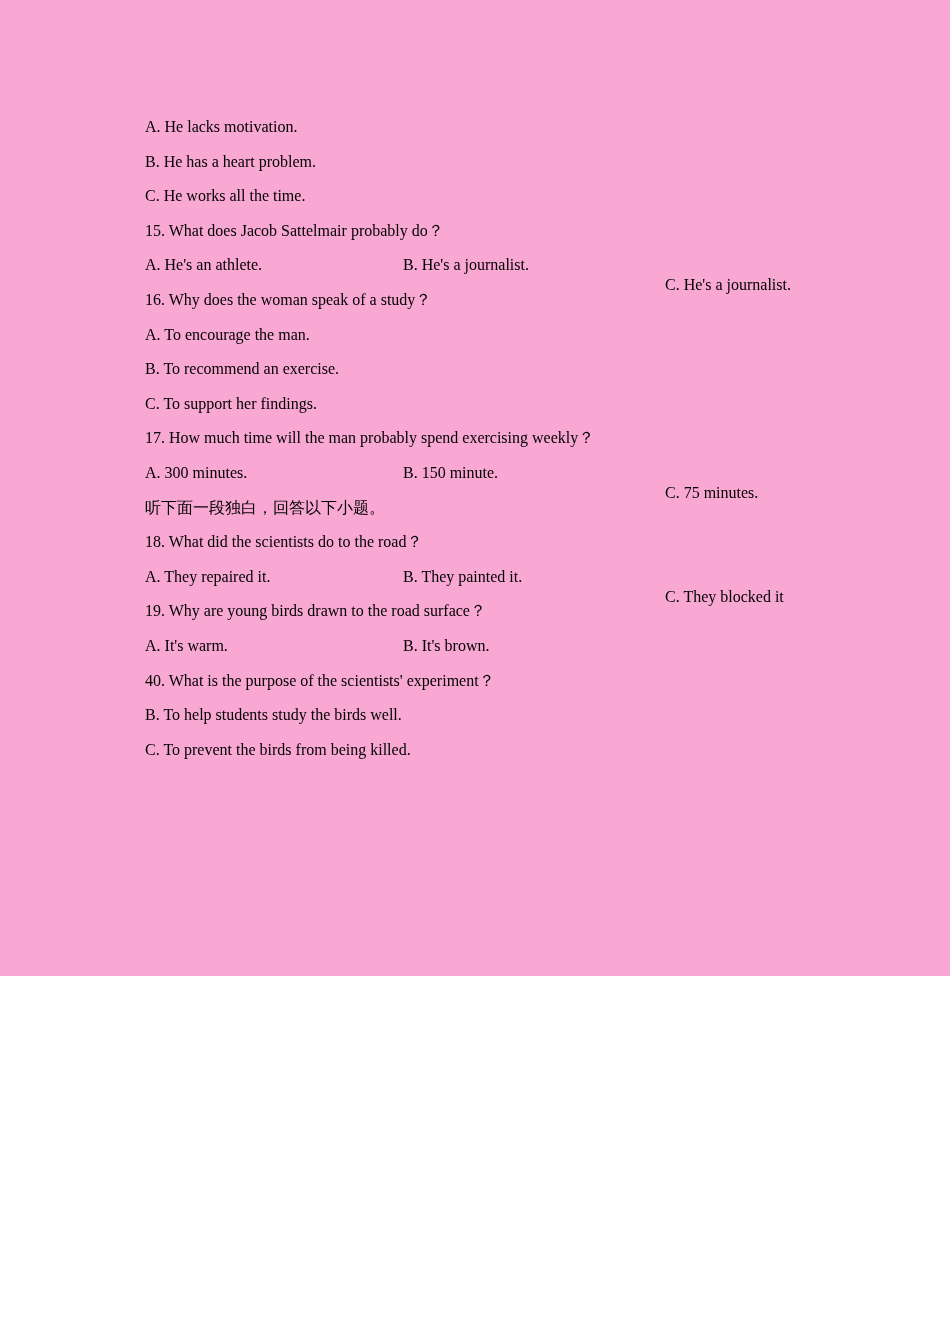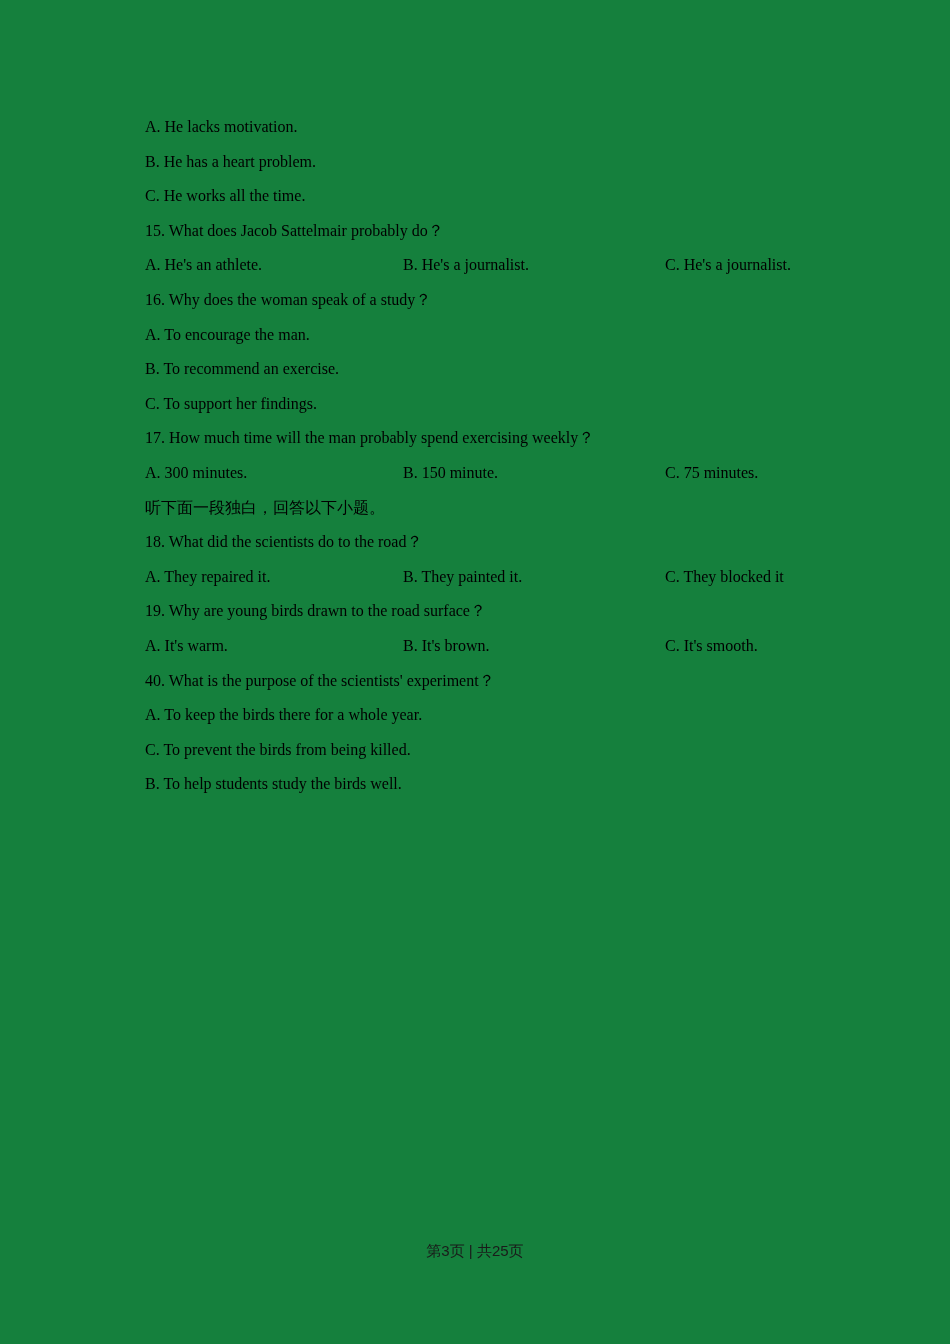--- a/index.html
+++ b/index.html
@@ -3,22 +3,22 @@
 <meta charset="utf-8">
 <style>
   html, body {
     margin: 0;
     padding: 0;
     background: #ffffff;
   }
   .page {
     position: relative;
     width: 950px;
-    height: 1344px;
-    background: #15803d;
+    height: 976px;
+    background: #f9a8d4;
     color: #000000;
     font-family: "Liberation Serif", "DejaVu Serif", serif;
     overflow: hidden;
   }
   .content {
     position: absolute;
     left: 145px;
     top: 110px;
     width: 680px;
   }
@@ -26,21 +26,21 @@
     height: 34.6px;
     line-height: 34.6px;
     font-size: 16px;
     white-space: nowrap;
   }
   .line.row {
     display: flex;
   }
   .col1 { width: 258px; }
   .col2 { width: 262px; }
-  .col3 { flex: 1; }
+  .col3 { flex: 1; margin-top: 20px; }
   .footer {
     position: absolute;
     left: 0;
     right: 0;
     top: 1242px;
     text-align: center;
     font-size: 15px;
     font-family: "Liberation Sans", "DejaVu Sans", sans-serif;
     color: #1a1a1a;
   }
@@ -73,23 +73,21 @@
       <div class="line">18. What did the scientists do to the road？</div>
       <div class="line row">
         <span class="col1">A. They repaired it.</span>
         <span class="col2">B. They painted it.</span>
         <span class="col3">C. They blocked it</span>
       </div>
       <div class="line">19. Why are young birds drawn to the road surface？</div>
       <div class="line row">
         <span class="col1">A. It's warm.</span>
         <span class="col2">B. It's brown.</span>
-        <span class="col3">C. It's smooth.</span>
       </div>
       <div class="line">40. What is the purpose of the scientists' experiment？</div>
-      <div class="line">A. To keep the birds there for a whole year.</div>
+      <div class="line">B. To help students study the birds well.</div>
       <div class="line">C. To prevent the birds from being killed.</div>
-      <div class="line">B. To help students study the birds well.</div>
     </div>
   <div class="footer">
     <span>第3页 | 共25页</span>
   </div>
 </div>
 
 </body></html>

